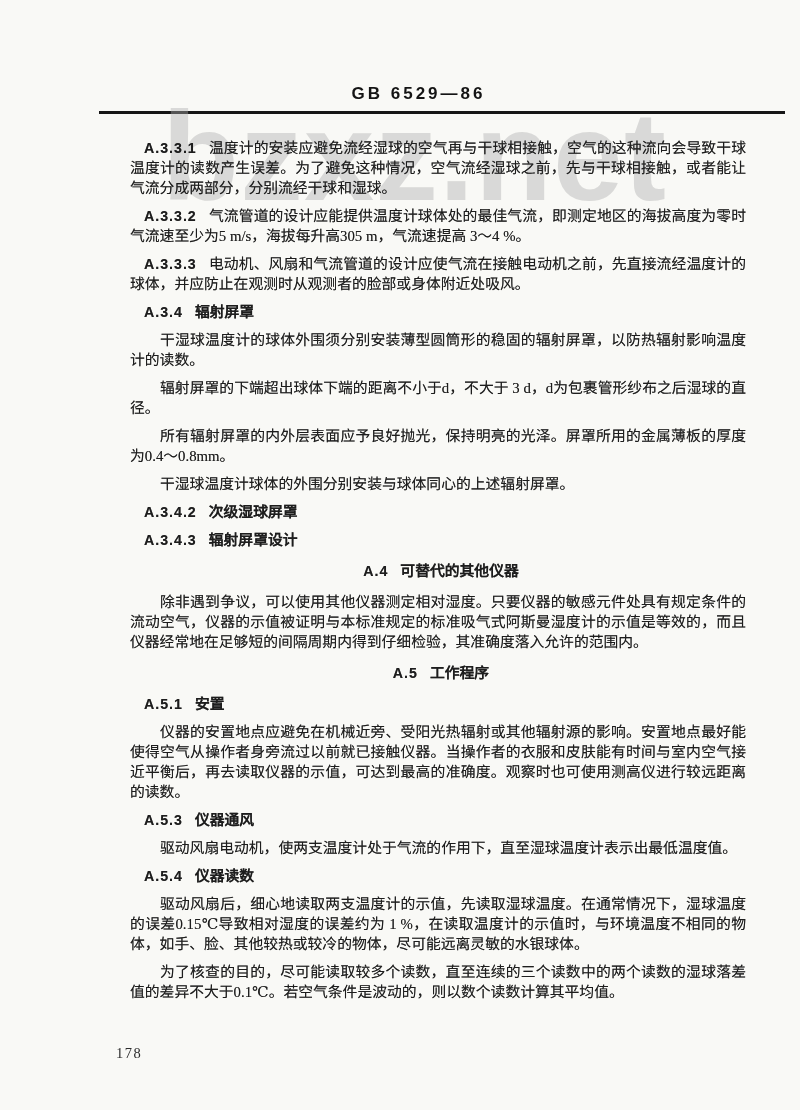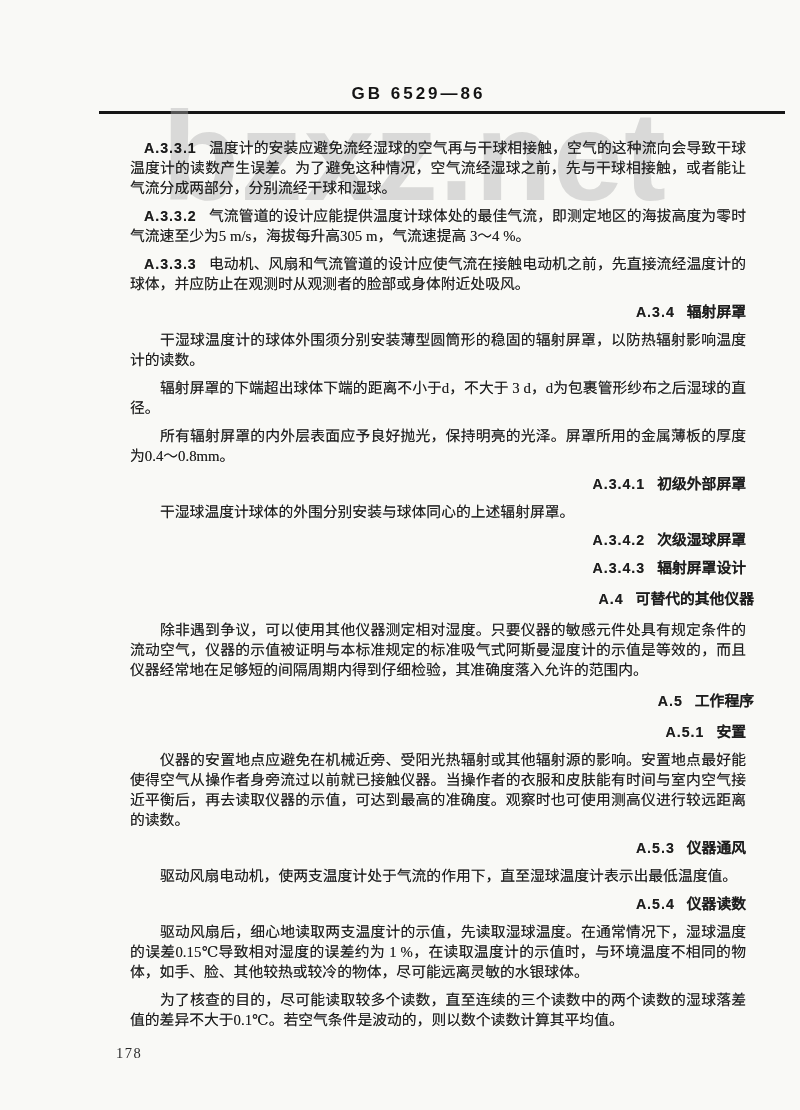--- a/index.html
+++ b/index.html
@@ -63,28 +63,28 @@
   .num{
     font-weight:bold;
     font-family:"Liberation Sans","DejaVu Sans",sans-serif;
     letter-spacing:1px;
     margin-right:12px;
     font-size:14.2px;
   }
   .h3{
     font-weight:bold;
     text-indent:14px;
-    text-align:right;
+    text-align:left;
     font-family:"Liberation Sans","DejaVu Sans",sans-serif;
   }
   .h2{
     font-weight:bold;
     text-indent:6px;
     margin:11px 0 !important;
-    text-align:right;
+    text-align:center;
     font-family:"Liberation Sans","DejaVu Sans",sans-serif;
   }
   .para{ text-indent:30px; }
 
   .pageno{
     position:absolute;
     left:116px;
     top:1045px;
     z-index:1;
     font-size:14.5px;
@@ -111,21 +111,20 @@
     <p class="clause"><span class="num">A.3.3.3</span><span>电动机、风扇和气流管道的设计应使气流在接触电动机之前，先直接流经温度计的球体，并应防止在观测时从观测者的脸部或身体附近处吸风。</span></p>
 
     <p class="h3"><span class="num">A.3.4</span><span>辐射屏罩</span></p>
 
     <p class="para">干湿球温度计的球体外围须分别安装薄型圆筒形的稳固的辐射屏罩，以防热辐射影响温度计的读数。</p>
 
     <p class="para">辐射屏罩的下端超出球体下端的距离不小于d，不大于 3 d，d为包裹管形纱布之后湿球的直径。</p>
 
     <p class="para">所有辐射屏罩的内外层表面应予良好抛光，保持明亮的光泽。屏罩所用的金属薄板的厚度为0.4～0.8mm。</p>
 
-    <p class="h3"><span class="num">A.3.4.1</span><span>初级外部屏罩</span></p>
 
     <p class="para">干湿球温度计球体的外围分别安装与球体同心的上述辐射屏罩。</p>
 
     <p class="h3"><span class="num">A.3.4.2</span><span>次级湿球屏罩</span></p>
 
 
     <p class="h3"><span class="num">A.3.4.3</span><span>辐射屏罩设计</span></p>
 
 
     <p class="h2"><span class="num">A.4</span><span>可替代的其他仪器</span></p>

